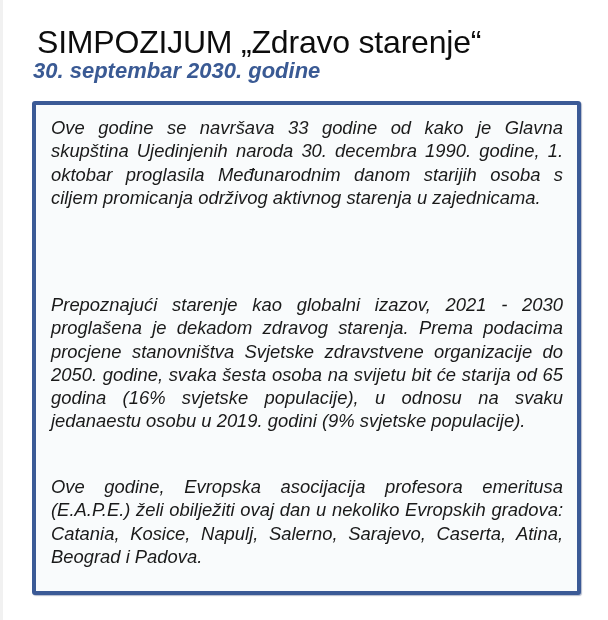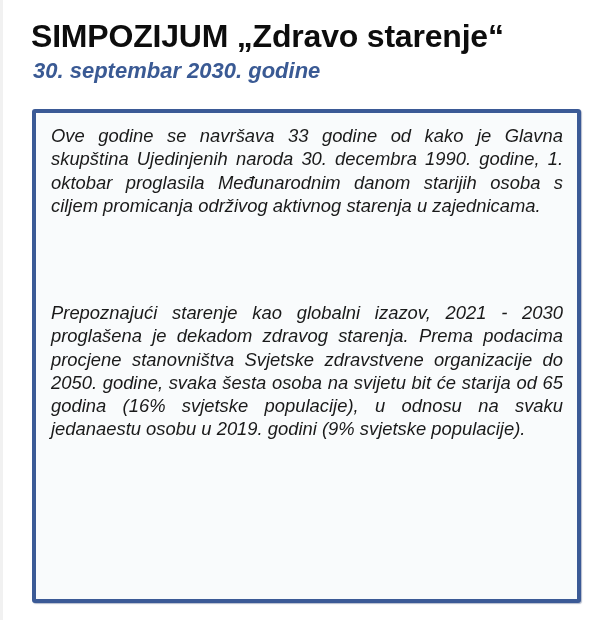--- a/index.html
+++ b/index.html
@@ -17,44 +17,44 @@
     .left-edge {
       position: absolute;
       left: 0; top: 0;
       width: 3px; height: 620px;
       background: #f1f1f1;
     }
     .title {
       position: absolute;
       left: 31px;
       top: 18px;
-      margin: 0;
+      margin: 6px;
       font-size: 32px;
-      font-weight: bold;
+      font-weight: normal;
       color: #0d0d0d;
       letter-spacing: -0.2px;
       line-height: 36px;
       white-space: nowrap;
     }
     .subtitle {
       position: absolute;
       left: 33px;
       top: 58px;
       margin: 0;
       font-size: 22px;
       font-weight: bold;
       font-style: italic;
       color: #3a5a94;
       line-height: 26px;
       white-space: nowrap;
     }
     .box {
       position: absolute;
       left: 32px;
-      top: 109px;
+      top: 101px;
       width: 541px;
       height: 486px;
       border: 4px solid #3b5a96;
       border-radius: 3px;
       background: #f9fbfc;
       box-shadow: 1px 1px 1px rgba(40,60,110,0.35);
     }
     .para {
       position: absolute;
       left: 15px;
@@ -75,13 +75,14 @@
 <body>
 
 <div class="left-edge"></div>
 
 <h1 class="title">SIMPOZIJUM „Zdravo starenje“</h1>
 <h2 class="subtitle">30. septembar 2030. godine</h2>
 
 <div class="box">
   <p class="para p1">Ove godine se navršava 33 godine od kako je Glavna skupština Ujedinjenih naroda 30. decembra 1990. godine, 1. oktobar proglasila Međunarodnim danom starijih osoba s ciljem promicanja održivog aktivnog starenja u zajednicama.</p>
   <p class="para p2">Prepoznajući starenje kao globalni izazov, 2021 - 2030 proglašena je dekadom zdravog starenja. Prema podacima procjene stanovništva Svjetske zdravstvene organizacije do 2050. godine, svaka šesta osoba na svijetu bit će starija od 65 godina (16% svjetske populacije), u odnosu na svaku jedanaestu osobu u 2019. godini (9% svjetske populacije).</p>
+  <p class="para p3">Ove godine, Evropska asocijacija profesora emeritusa (E.A.P.E.) želi obilježiti ovaj dan u nekoliko Evropskih gradova: Catania, Kosice, Napulj, Salerno, Sarajevo, Caserta, Atina, Beograd i Padova.</p>
 </div>
 
 </body></html>

